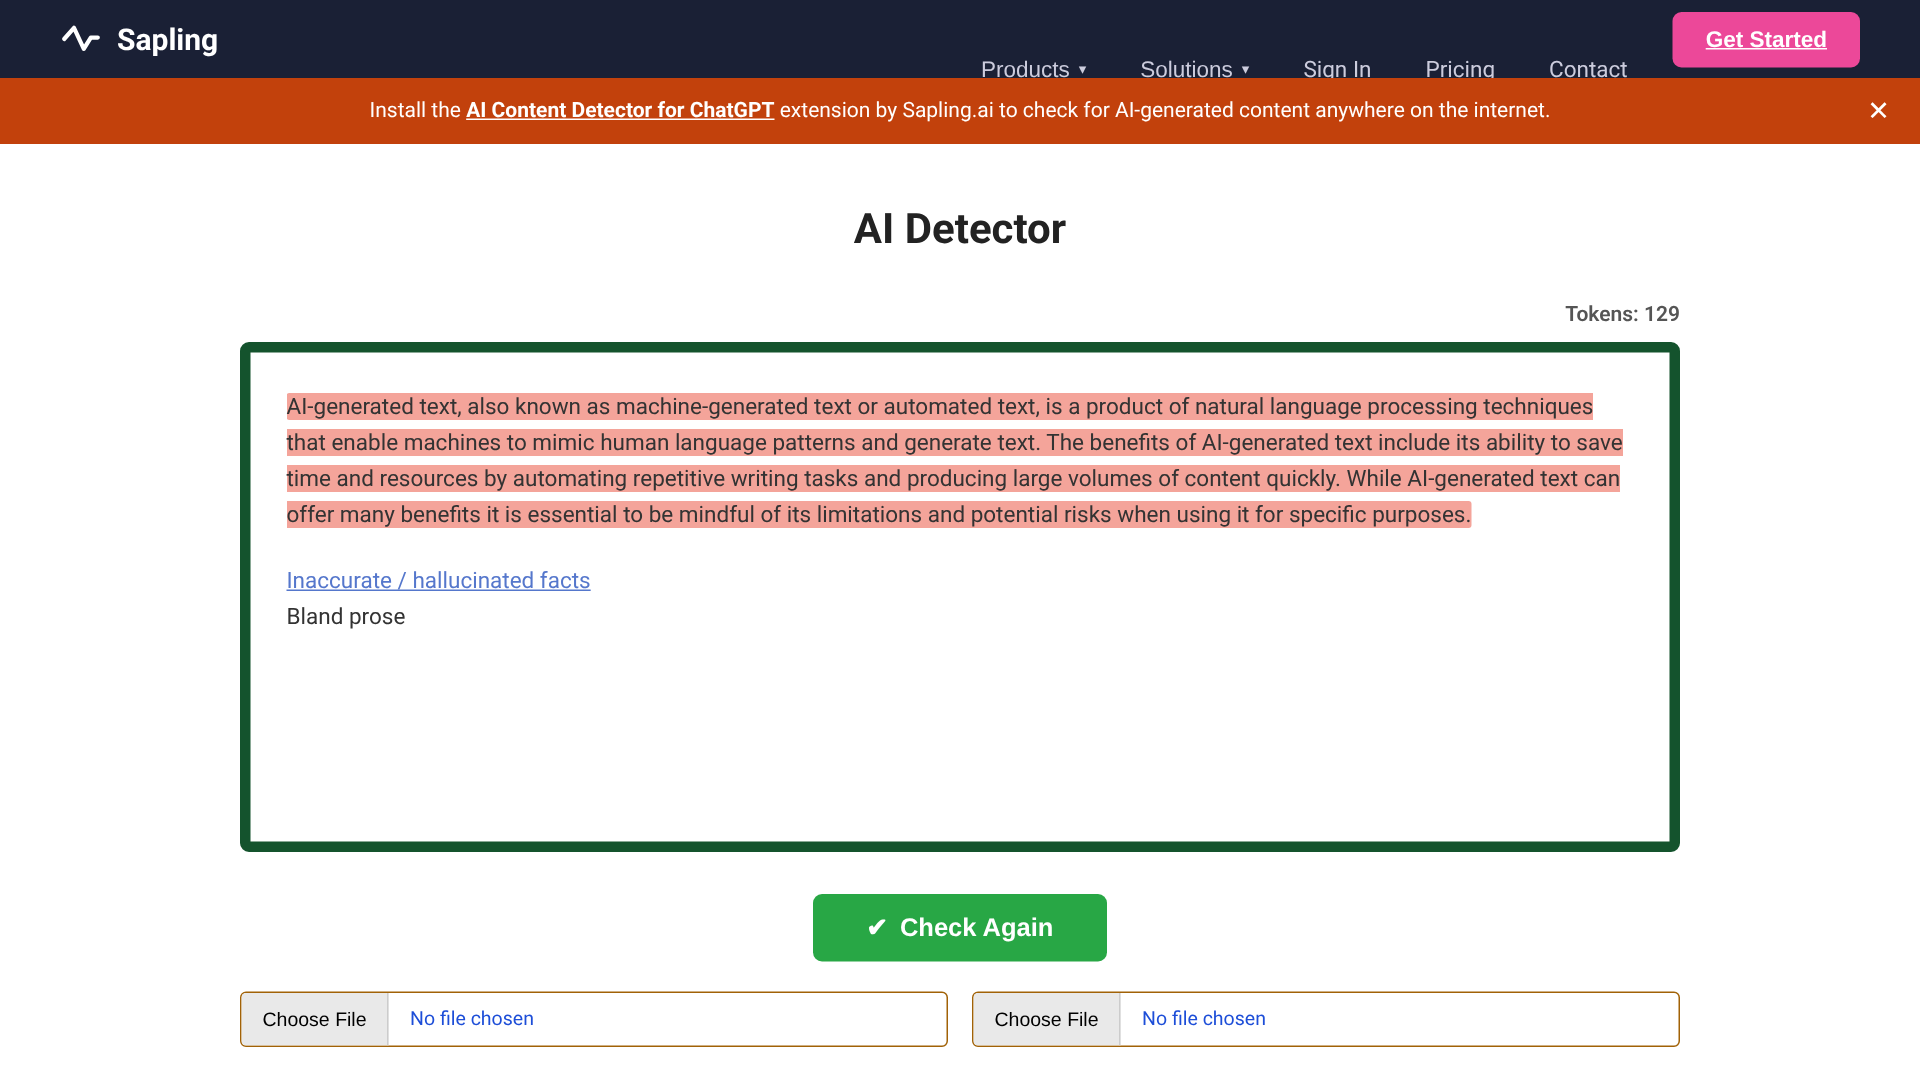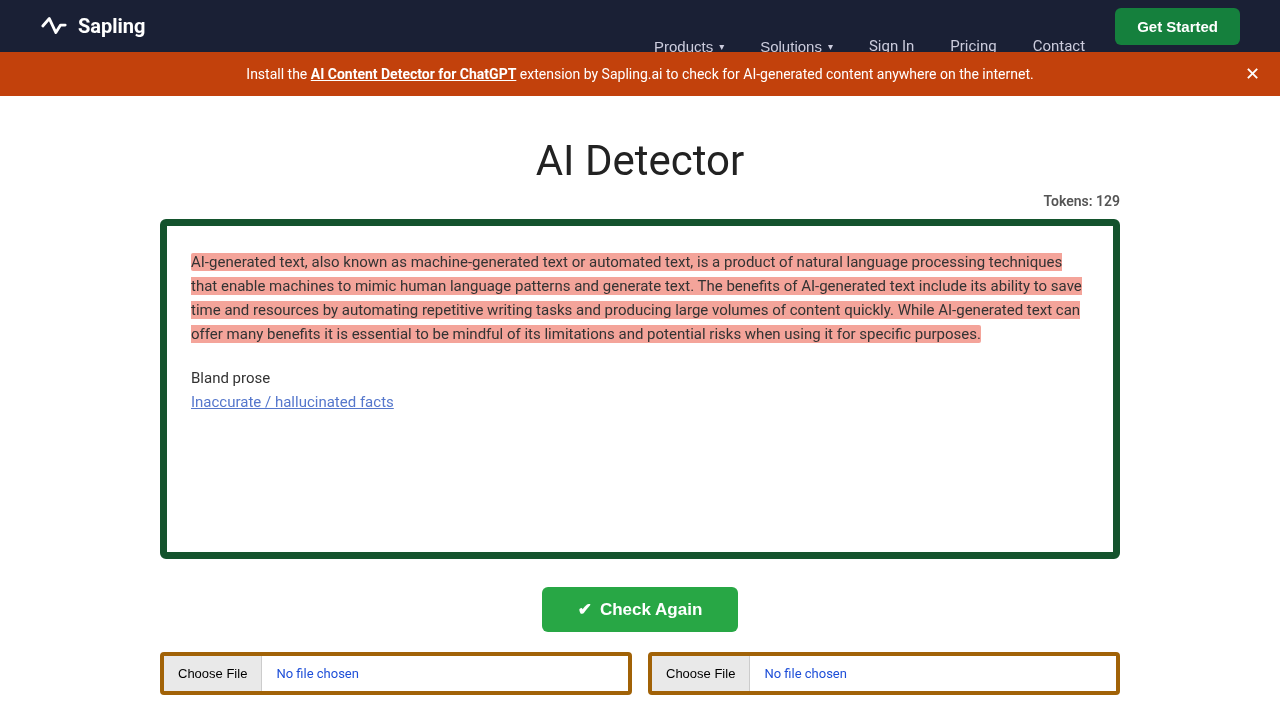--- a/index.html
+++ b/index.html
@@ -43,29 +43,30 @@
       margin-top: 40px;
     }
     .navbar-link-signin {
       color: #ccd;
       font-size: 15px;
       padding: 8px 14px;
       cursor: pointer;
       text-decoration: none;
     }
     .btn-get-started {
-      background: #15803d;
+      background: #ec4899;
       color: #fff;
       border: none;
       border-radius: 6px;
       padding: 10px 22px;
       font-size: 15px;
       font-weight: 600;
       cursor: pointer;
       margin-left: 8px;
+      text-decoration: underline;
     }
     .dropdown-arrow { font-size: 10px; margin-left: 2px; }
 
     
     .banner {
       background: #c2410c;
       color: #fff;
       text-align: center;
       padding: 14px 50px;
       font-size: 14px;
@@ -88,23 +89,23 @@
     }
 
     
     .main-content {
       max-width: 1000px;
       margin: 0 auto;
       padding: 40px 20px 20px;
     }
     .page-title {
       text-align: center;
-      font-size: 42px;
-      font-weight: 400;
-      margin-bottom: 8px;
+      font-size: 28px;
+      font-weight: 700;
+      margin-bottom: 33px;
       color: #222;
     }
     .tokens-display {
       text-align: right;
       font-size: 14px;
       color: #555;
       margin-bottom: 10px;
       font-weight: 600;
     }
 
@@ -151,21 +152,21 @@
     }
 
     
     .file-upload-row {
       display: flex;
       gap: 16px;
       margin-bottom: 12px;
     }
     .file-upload-group {
       flex: 1;
-      border: 4px solid #a16207;
+      border: 1px solid #a16207;
       border-radius: 4px;
       display: flex;
       align-items: center;
       overflow: hidden;
       background: #fff;
     }
     .file-choose-btn {
       background: #e9e9e9;
       border: none;
       border-right: 1px solid #ccc;
@@ -221,22 +222,22 @@
 
 <div class="main-content">
   <h1 class="page-title">AI Detector</h1>
 
   <div class="tokens-display">Tokens: 129</div>
 
   <div class="text-box">
     <span class="highlighted-text">AI-generated text, also known as machine-generated text or automated text, is a product of natural language processing techniques that enable machines to mimic human language patterns and generate text. The benefits of AI-generated text include its ability to save time and resources by automating repetitive writing tasks and producing large volumes of content quickly. While AI-generated text can offer many benefits it is essential to be mindful of its limitations and potential risks when using it for specific purposes.</span>
 
     <div class="text-section-normal">
+      <p><a href="#" class="list-item-link">Inaccurate / hallucinated facts</a></p>
       <p>Bland prose</p>
-      <p><a href="#" class="list-item-link">Inaccurate / hallucinated facts</a></p>
     </div>
   </div>
 
   <div class="check-again-section">
     <button class="btn-check-again">
       <span>✔</span>
       <span>Check Again</span>
     </button>
   </div>
 

